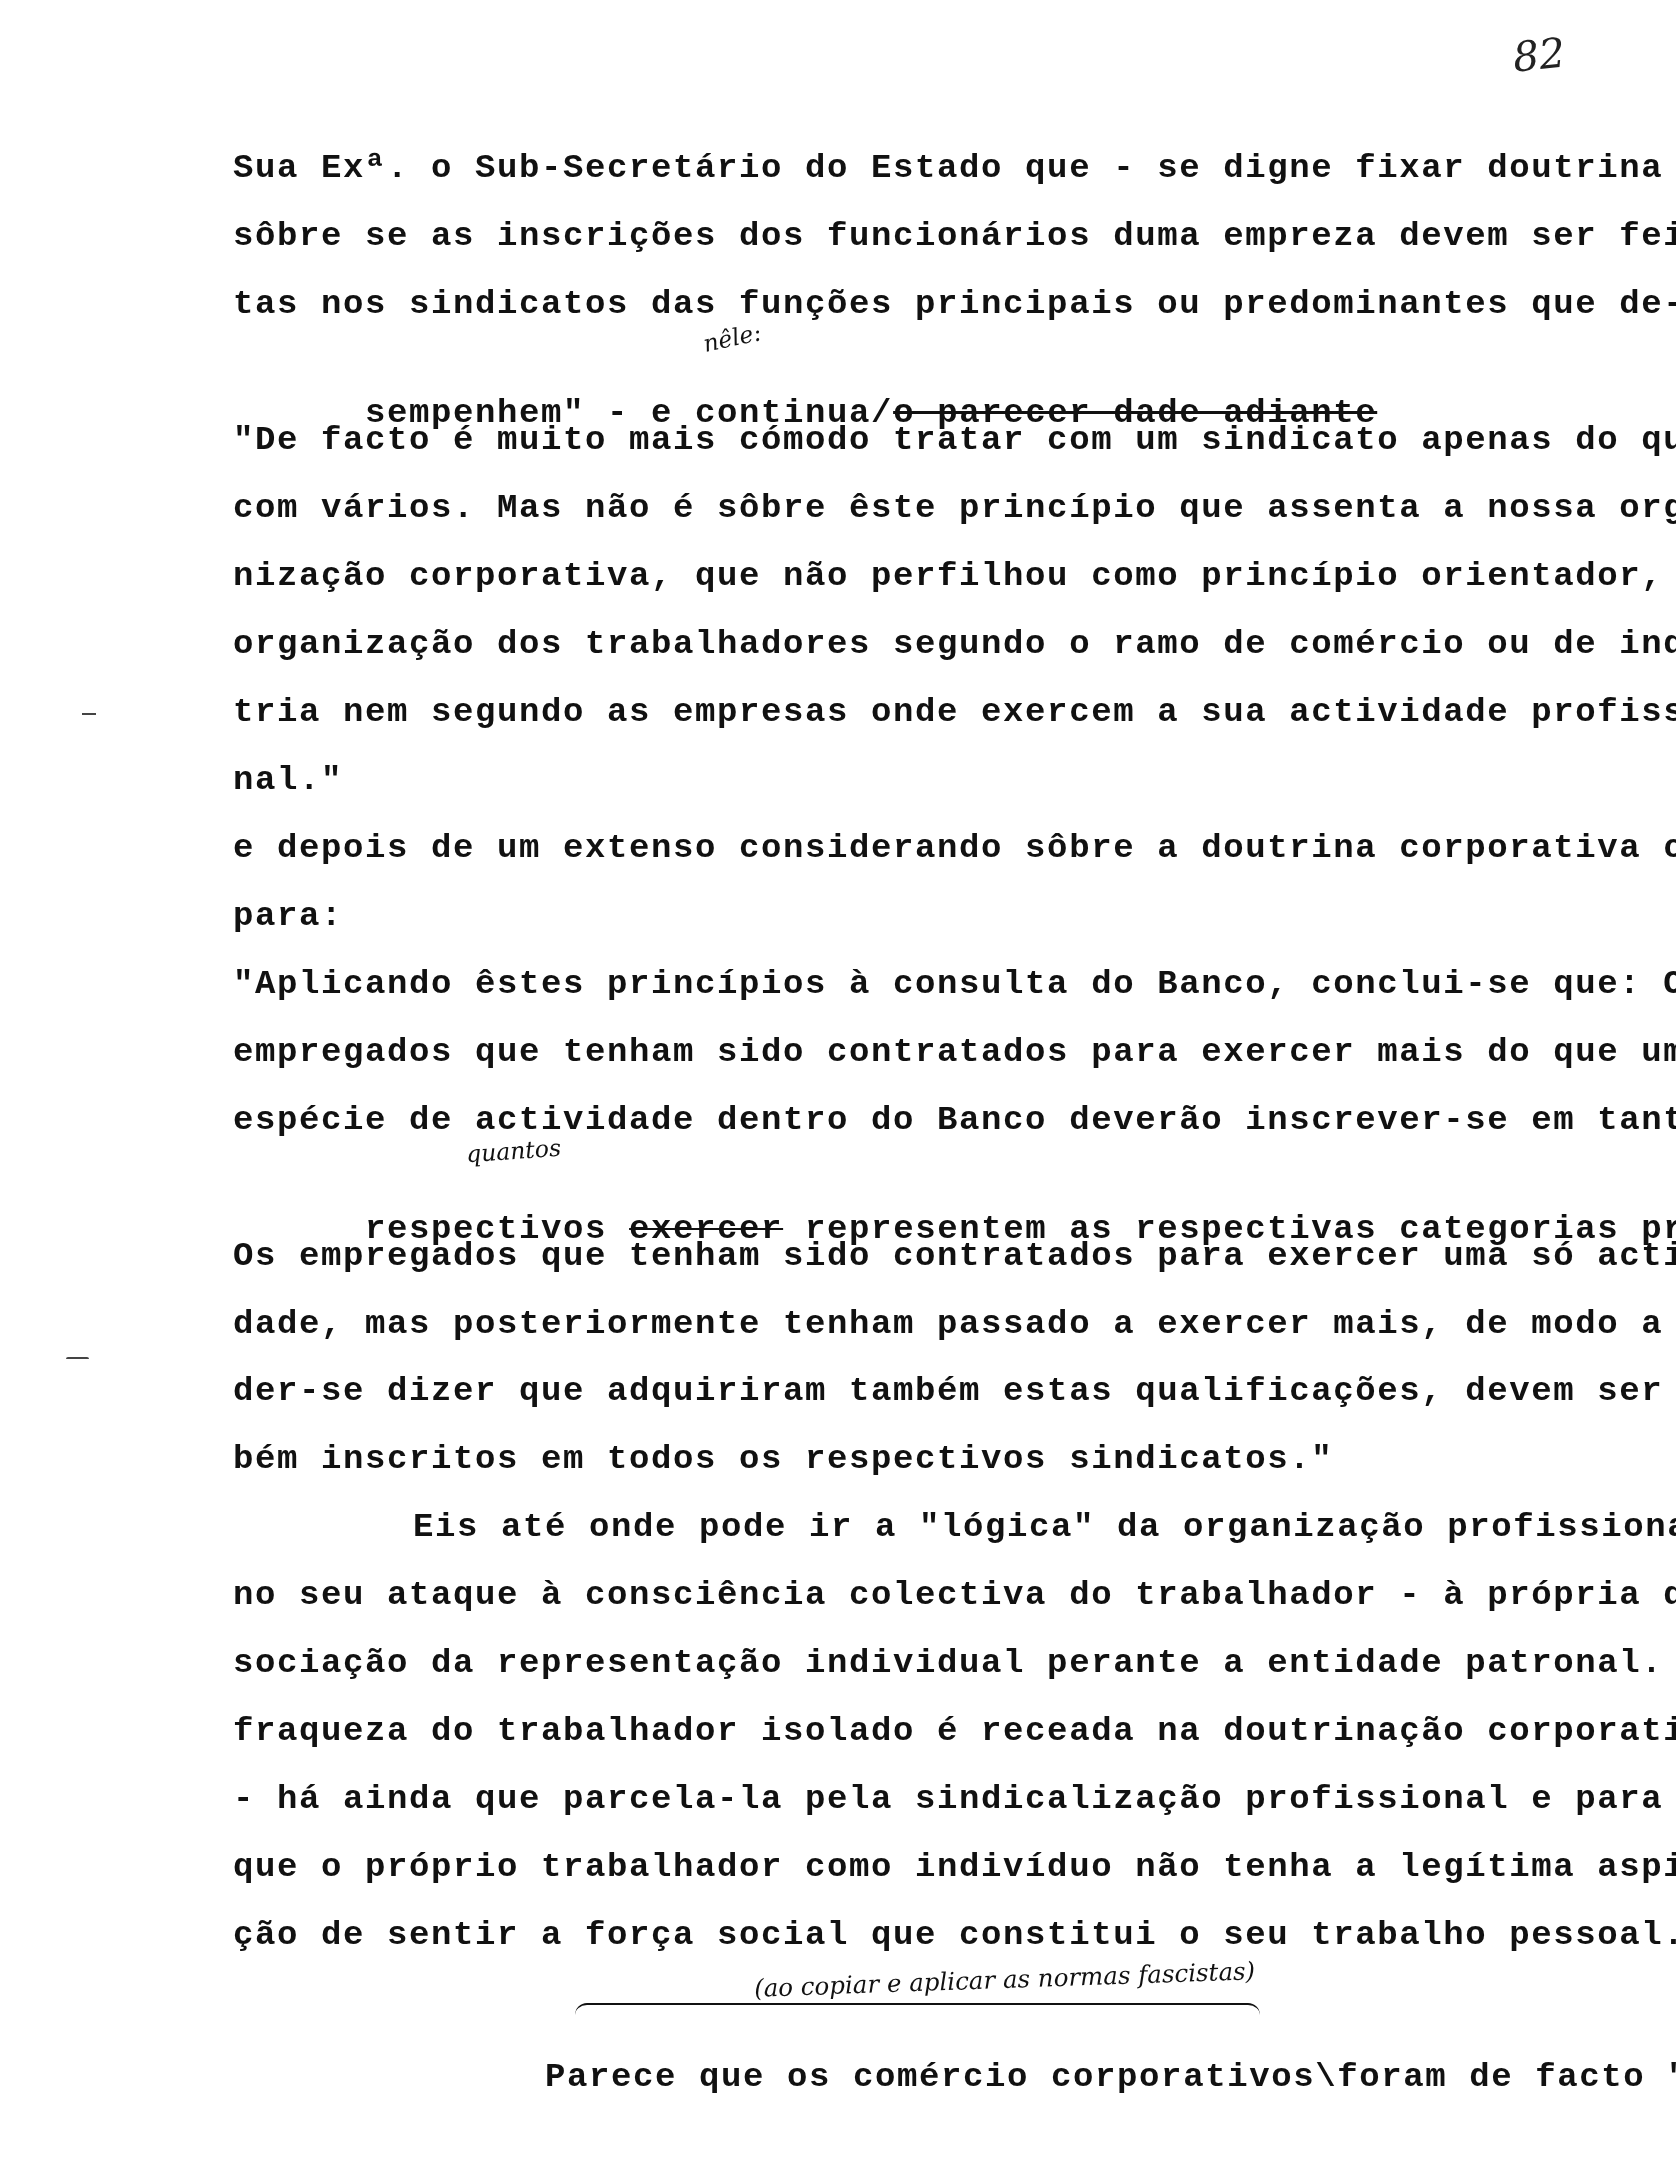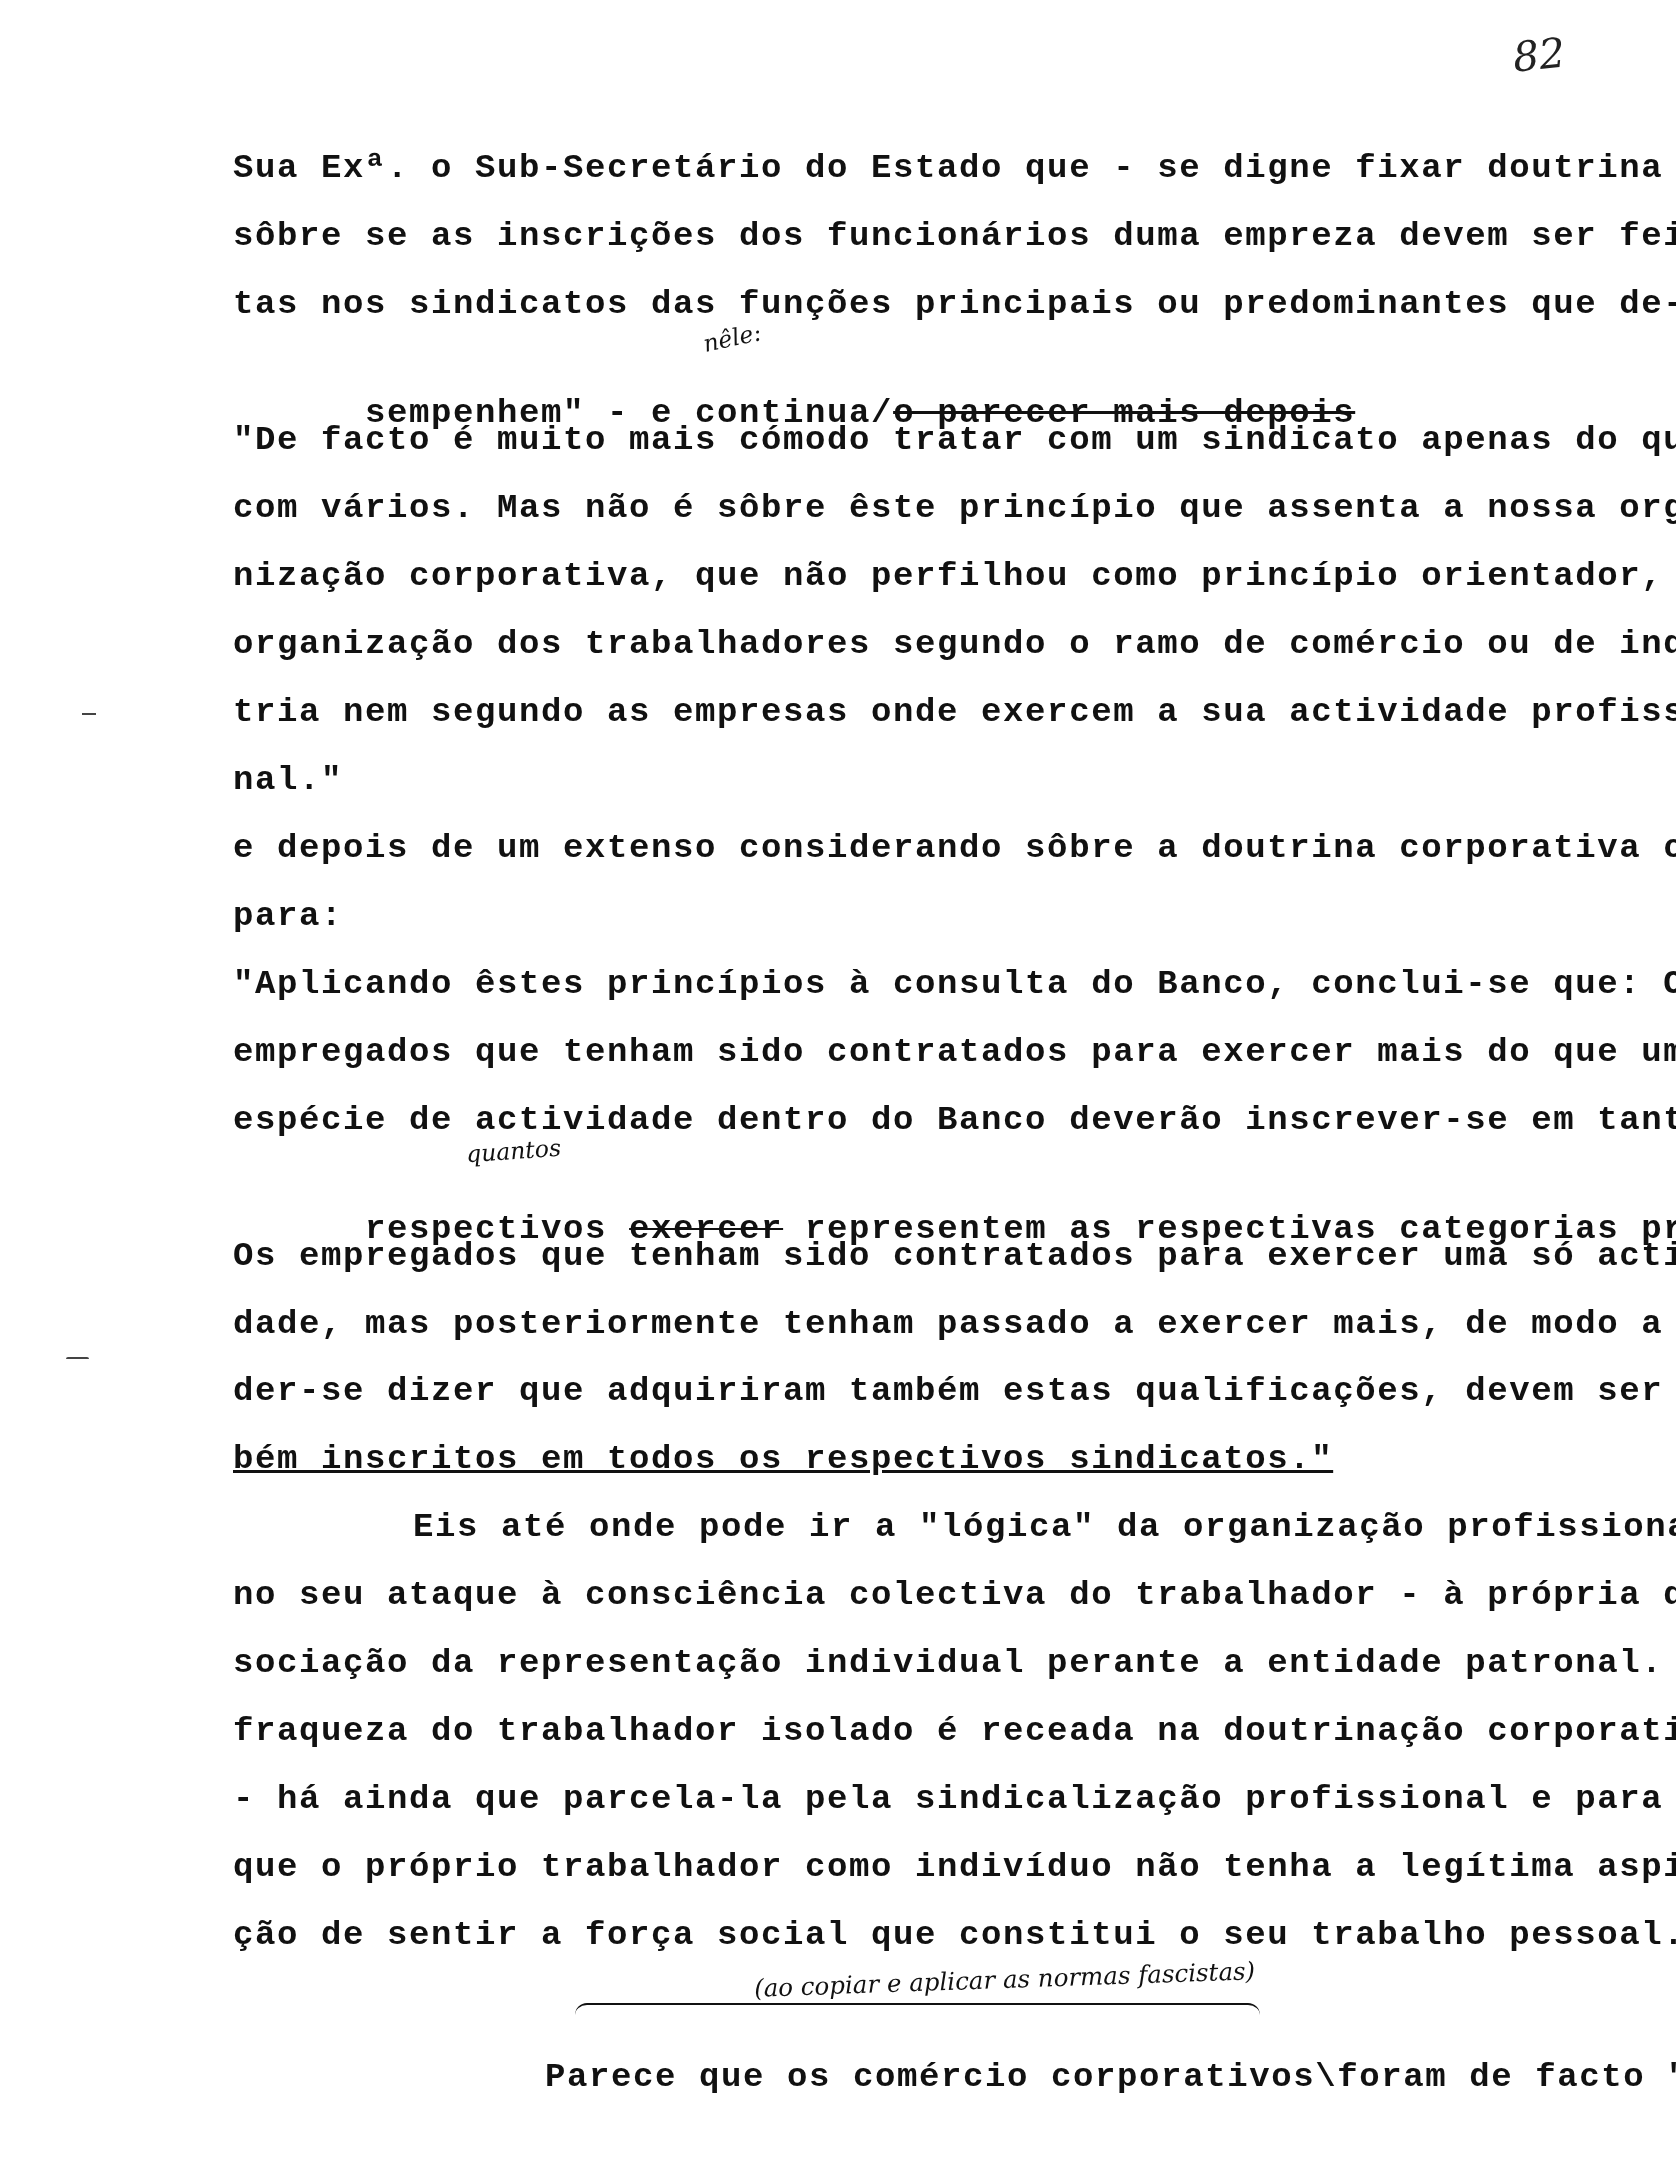--- a/index.html
+++ b/index.html
@@ -77,21 +77,21 @@
   <div class="margin-mark" style="left:82px; top:713px; width:14.3px;"></div>
   <div class="margin-mark" style="left:66px; top:1357px; width:23px; border-radius:10.2px 10.2px 0 0;"></div>
 
   <div class="text-body">
 
     <div class="line" style="top:0px;">Sua Exª. o Sub-Secretário do Estado que - se digne fixar doutrina</div>
     <div class="line" style="top:68px;">sôbre se as inscrições dos funcionários duma empreza devem ser fei-</div>
     <div class="line" style="top:136px;">tas nos sindicatos das funções principais ou predominantes que de-</div>
 
     <div class="line" style="top:204px;">
-      <span>sempenhem" - e continua</span><span>/</span><span class="strike">o parecer mais depois</span>
+      <span>sempenhem" - e continua</span><span>/</span><span class="strike">o parecer dade adiante</span>
     </div>
     <div class="handwritten" style="left:470px; top:176px; font-size:23.5px; transform:rotate(-12deg);">nêle:</div>
 
     <div class="line" style="top:272px;">"De facto é muito mais cómodo tratar com um sindicato apenas do que</div>
     <div class="line" style="top:340px;">com vários. Mas não é sôbre êste princípio que assenta a nossa orga-</div>
     <div class="line" style="top:408px;">nização corporativa, que não perfilhou como princípio orientador, a</div>
     <div class="line" style="top:476px;">organização dos trabalhadores segundo o ramo de comércio ou de indús-</div>
     <div class="line" style="top:544px;">tria nem segundo as empresas onde exercem a sua actividade profissio-</div>
     <div class="line" style="top:612px;">nal."</div>
 
@@ -103,21 +103,21 @@
     <div class="line" style="top:952px;">espécie de actividade dentro do Banco deverão inscrever-se em tantos</div>
 
     <div class="line" style="top:1020px;">
       <span>respectivos </span><span class="strike" style="text-decoration-thickness:2px;">exercer</span><span> representem as respectivas categorias profissionais.</span>
     </div>
     <div class="handwritten" style="left:233px; top:989px; font-size:23.5px; transform:rotate(-4deg);">quantos</div>
 
     <div class="line" style="top:1088px;">Os empregados que tenham sido contratados para exercer uma só activi-</div>
     <div class="line" style="top:1156px;">dade, mas posteriormente tenham passado a exercer mais, de modo a po-</div>
     <div class="line" style="top:1223px;">der-se dizer que adquiriram também estas qualificações, devem ser tam-</div>
-    <div class="line" style="top:1291px;text-decoration:underline;">bém inscritos em todos os respectivos sindicatos."</div>
+    <div class="line" style="top:1291px;">bém inscritos em todos os respectivos sindicatos."</div>
 
     <div class="line indent" style="top:1359px;">Eis até onde pode ir a "lógica" da organização profissional</div>
     <div class="line" style="top:1427px;">no seu ataque à consciência colectiva do trabalhador - à própria dis-</div>
     <div class="line" style="top:1495px;">sociação da representação individual perante a entidade patronal. A</div>
     <div class="line" style="top:1563px;">fraqueza do trabalhador isolado é receada na doutrinação corporativa</div>
     <div class="line" style="top:1631px;">- há ainda que parcela-la pela sindicalização profissional e para</div>
     <div class="line" style="top:1699px;">que o próprio trabalhador como indivíduo não tenha a legítima aspira-</div>
     <div class="line" style="top:1767px;">ção de sentir a força social que constitui o seu trabalho pessoal.</div>
 
     <div class="handwritten" style="left:521px; top:1817px; font-size:24.5px; transform:rotate(-2deg);">(ao copiar e aplicar as normas fascistas)</div>

